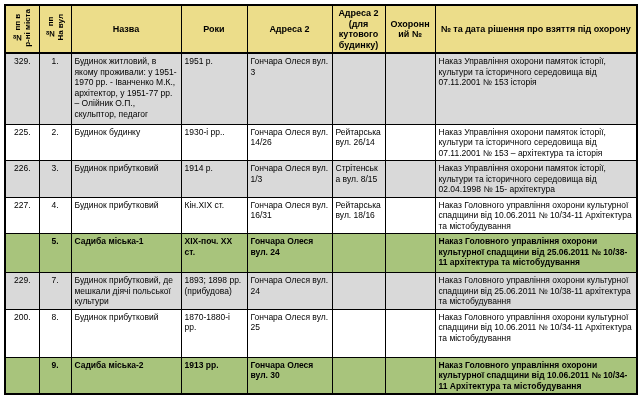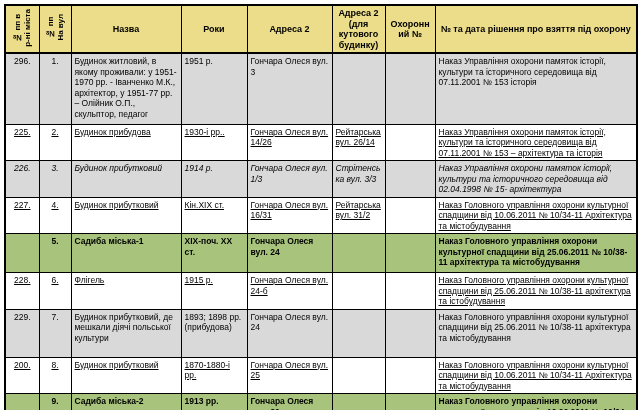--- a/index.html
+++ b/index.html
@@ -45,26 +45,26 @@
     display: inline-block;
     writing-mode: vertical-rl;
     transform: rotate(180deg);
     white-space: pre-line;
     font-size: 8px;
     line-height: 9.5px;
     max-height: 40px;
   }
   tbody td.c0, tbody td.c1 { text-align: center; }
   tbody tr.gray td  { background: var(--gray-bg, #D9D9D9); }
-  tbody tr.white td { background: var(--white-bg, #FFFFFF); text-decoration: underline; }
+  tbody tr.white td { background: var(--white-bg, #FFFFFF); }
   tbody tr.green td { background: var(--green-bg, #A8C47C); font-weight: bold; }
   
   tbody tr:nth-child(1) { height: 71px; }
   tbody tr:nth-child(2) { height: 34px; }
-  tbody tr:nth-child(3) { height: 33px; font-style: italic; }
+  tbody tr:nth-child(3) { height: 33px; }
   tbody tr:nth-child(4) { height: 24px; }
   tbody tr:nth-child(5) { height: 39px; }
   tbody tr:nth-child(6) { height: 31px; }
   tbody tr:nth-child(7) { height: 48px; margin-top: 41px; }
   tbody tr:nth-child(8) { height: 30px; }
   tbody tr:nth-child(9) { height: 38px; }
 </style>
 </head>
 <body>
 
@@ -89,78 +89,68 @@
         <th>Назва</th>
         <th>Роки</th>
         <th>Адреса 2</th>
         <th>Адреса 2 (для кутового будинку)</th>
         <th>Охоронний №</th>
         <th>№ та дата рішення про взяття під охорону</th>
       </tr>
     </thead>
     <tbody id="table-body">
         <tr class="gray">
-          <td class="c0">296.</td>
+          <td class="c0">329.</td>
           <td class="c1">1.</td>
           <td class="c2">Будинок житловий, в якому проживали: у 1951-1970 рр. - Іванченко М.К., архітектор, у 1951-77 рр. – Олійник О.П., скульптор, педагог</td>
           <td class="c3">1951 р.</td>
           <td class="c4">Гончара Олеся вул. 3</td>
           <td class="c5"></td>
           <td class="c6"></td>
           <td class="c7">Наказ Управління охорони памяток історії, культури та історичного середовища від 07.11.2001 № 153 історія</td>
         </tr>
         <tr class="white">
           <td class="c0">225.</td>
           <td class="c1">2.</td>
-          <td class="c2">Будинок прибудова</td>
+          <td class="c2">Будинок будинку</td>
           <td class="c3">1930-і рр..</td>
           <td class="c4">Гончара Олеся вул. 14/26</td>
           <td class="c5">Рейтарська вул. 26/14</td>
           <td class="c6"></td>
           <td class="c7">Наказ Управління охорони памяток історії, культури та історичного середовища від 07.11.2001 № 153 – архітектура та історія</td>
         </tr>
         <tr class="gray">
           <td class="c0">226.</td>
           <td class="c1">3.</td>
           <td class="c2">Будинок прибутковий</td>
           <td class="c3">1914 р.</td>
           <td class="c4">Гончара Олеся вул. 1/3</td>
-          <td class="c5">Стрітенська вул. 3/3</td>
+          <td class="c5">Стрітенська вул. 8/15</td>
           <td class="c6"></td>
           <td class="c7">Наказ Управління охорони памяток історії, культури та історичного середовища від 02.04.1998 № 15- архітектура</td>
         </tr>
         <tr class="white">
           <td class="c0">227.</td>
           <td class="c1">4.</td>
           <td class="c2">Будинок прибутковий</td>
           <td class="c3">Кін.XIX ст.</td>
           <td class="c4">Гончара Олеся вул. 16/31</td>
-          <td class="c5">Рейтарська вул. 31/2</td>
+          <td class="c5">Рейтарська вул. 18/16</td>
           <td class="c6"></td>
           <td class="c7">Наказ Головного управління охорони культурної спадщини від 10.06.2011 № 10/34-11 Архітектура та містобудування</td>
         </tr>
         <tr class="green">
           <td class="c0"></td>
           <td class="c1">5.</td>
           <td class="c2">Садиба міська-1</td>
           <td class="c3">XIX-поч. XX ст.</td>
           <td class="c4">Гончара Олеся вул. 24</td>
           <td class="c5"></td>
           <td class="c6"></td>
           <td class="c7">Наказ Головного управління охорони культурної спадщини від 25.06.2011 № 10/38-11 архітектура та містобудування</td>
-        </tr>
-        <tr class="white">
-          <td class="c0">228.</td>
-          <td class="c1">6.</td>
-          <td class="c2">Флігель</td>
-          <td class="c3">1915 р.</td>
-          <td class="c4">Гончара Олеся вул. 24-б</td>
-          <td class="c5"></td>
-          <td class="c6"></td>
-          <td class="c7">Наказ Головного управління охорони культурної спадщини від 25.06.2011 № 10/38-11 архітектура та істобудування</td>
         </tr>
         <tr class="gray">
           <td class="c0">229.</td>
           <td class="c1">7.</td>
           <td class="c2">Будинок прибутковий, де мешкали діячі польської культури</td>
           <td class="c3">1893; 1898 рр. (прибудова)</td>
           <td class="c4">Гончара Олеся вул. 24</td>
           <td class="c5"></td>
           <td class="c6"></td>
           <td class="c7">Наказ Головного управління охорони культурної спадщини від 25.06.2011 № 10/38-11 архітектура та містобудування</td>

